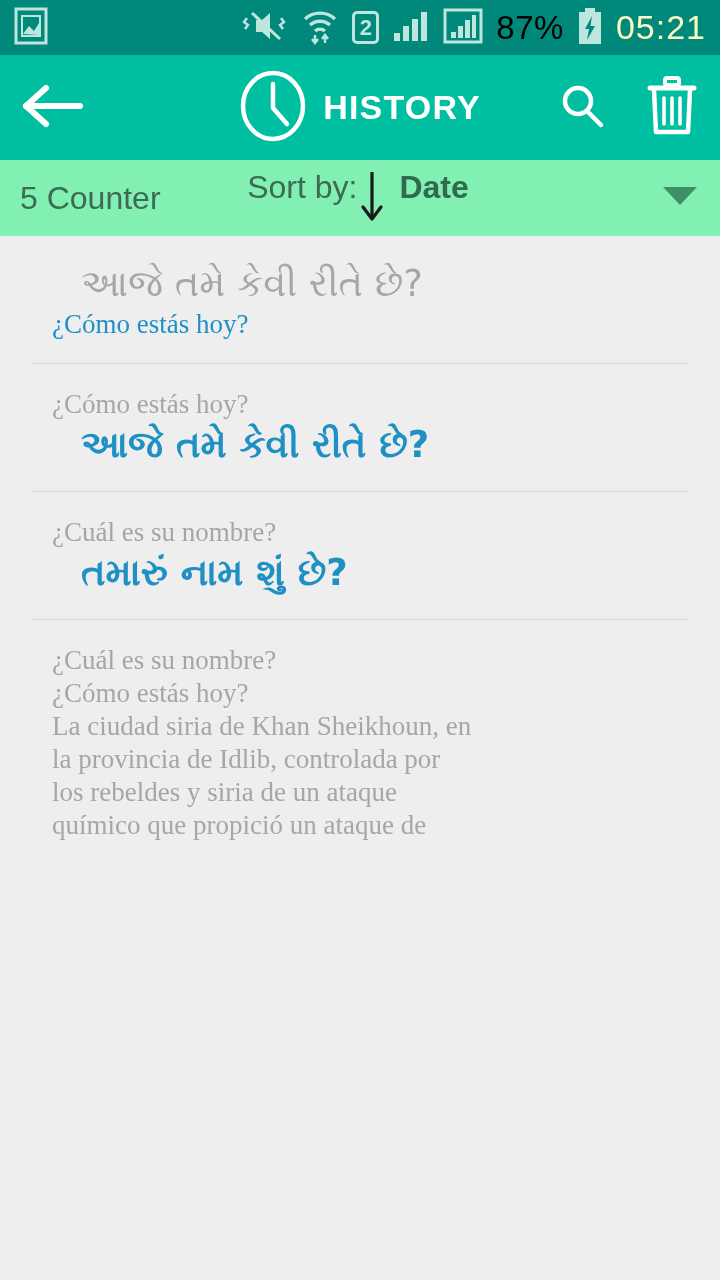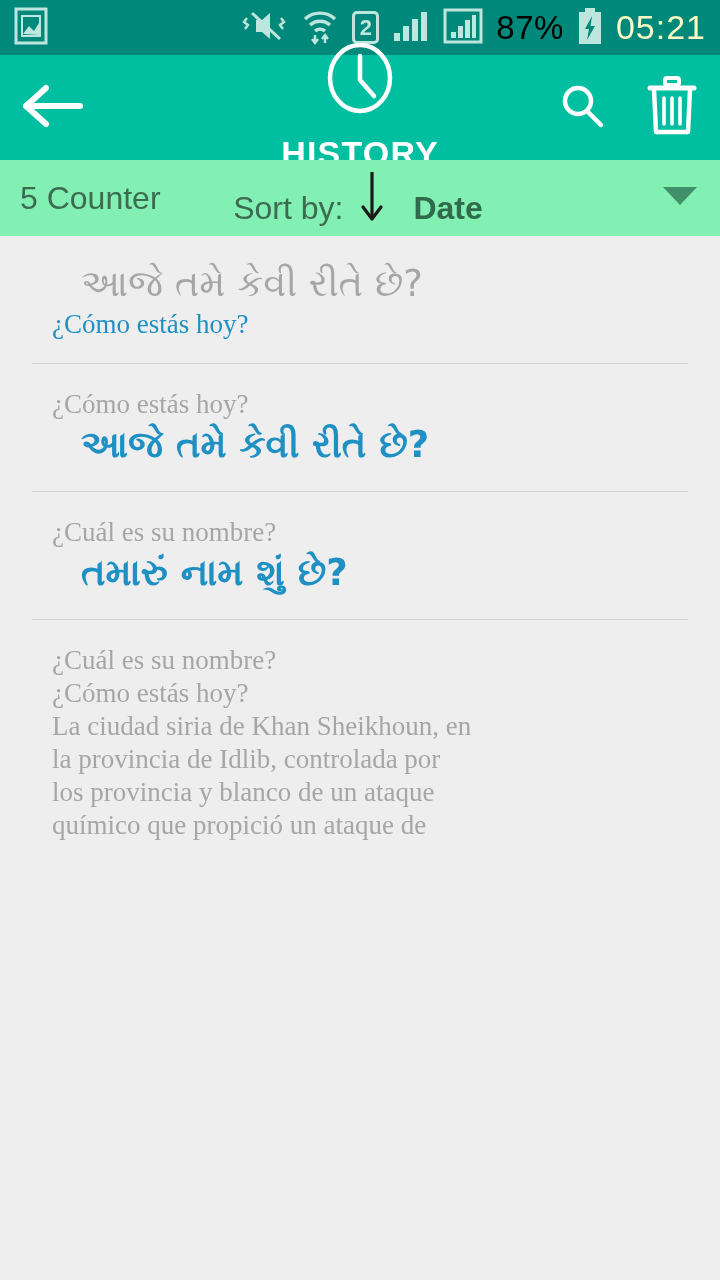--- a/index.html
+++ b/index.html
@@ -31,37 +31,36 @@
   .app-bar {
     height:105px; background:#00bfa0;
     display:flex; align-items:center; flex:0 0 auto;
     padding:0 22px; position:relative;
   }
   .back-btn { width:72px; display:flex; align-items:center; }
   .title-group {
     position:absolute; left:0; right:0; top:0; bottom:0;
     display:flex; align-items:center; justify-content:center; gap:16px;
     pointer-events:none;
-    flex-direction:column;
   }
   .title-text {
     color:#ffffff; font-size:34px; font-weight:bold; letter-spacing:1.2px;
   }
   .app-actions { margin-left:auto; display:flex; align-items:center; gap:40px; z-index:2; }
 
   
   .sort-bar {
     height:76px; background:#82f0b2; flex:0 0 auto;
     display:flex; align-items:center; padding:4px 20px;
     position:relative;
   }
   .counter-text { color:#3c6b52; font-size:32px; }
   .sort-group {
     position:absolute; left:0; right:4px;
-    display:flex; align-items:flex-end; justify-content:center; gap:14px;
+    display:flex; align-items:flex-start; justify-content:center; 
   }
   .sort-label { color:#3c6b52; font-size:32px; }
   .sort-value { color:#2f6b4c; font-size:32px; font-weight:bold; margin-left:12px; }
   .sort-caret { margin-left:auto; z-index:2; }
 
   
   .list { flex:1 1 auto; background:#eeeeee; overflow:hidden; }
   .list-item { padding:24px 0 22px 0; position:relative; }
   .list-item .inner { padding:0 52px; }
   .line {
@@ -230,20 +229,20 @@
       </div>
     </div>
     <div class="divider"></div>
 
     <div class="list-item">
       <div class="inner">
         <div class="line src">¿Cuál es su nombre?</div>
         <div class="line src">¿Cómo estás hoy?</div>
         <div class="line src">La ciudad siria de Khan Sheikhoun, en</div>
         <div class="line src">la provincia de Idlib, controlada por</div>
-        <div class="line src">los provincia y blanco de un ataque</div>
+        <div class="line src">los rebeldes y siria de un ataque</div>
         <div class="line src">químico que propició un ataque de</div>
       </div>
     </div>
 
   </div>
 
 </div>
 
 </body></html>

